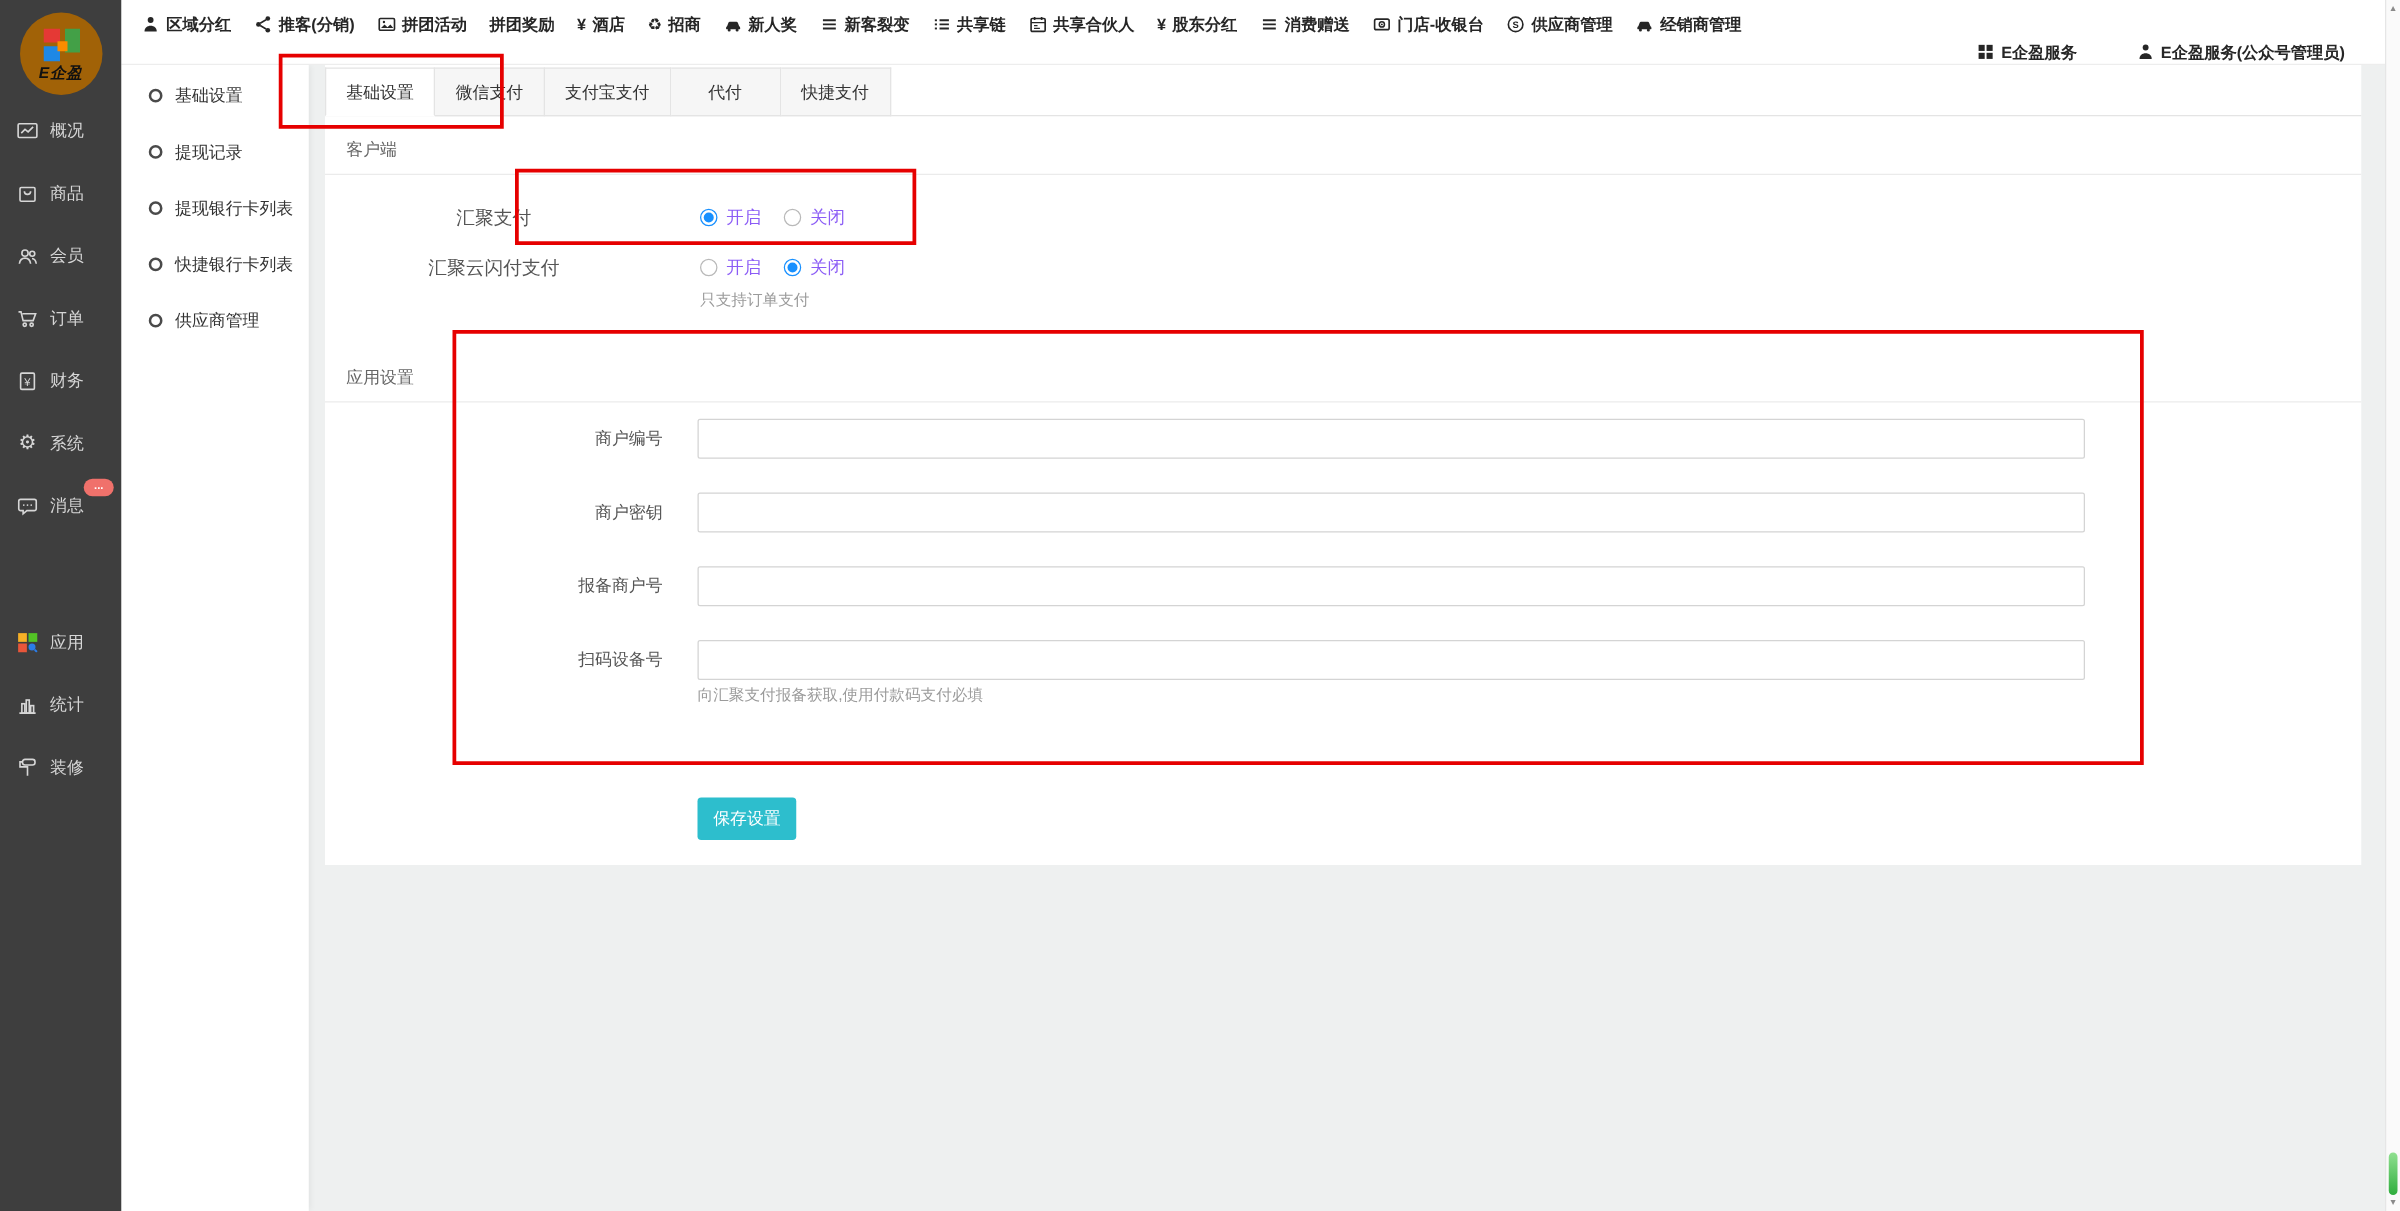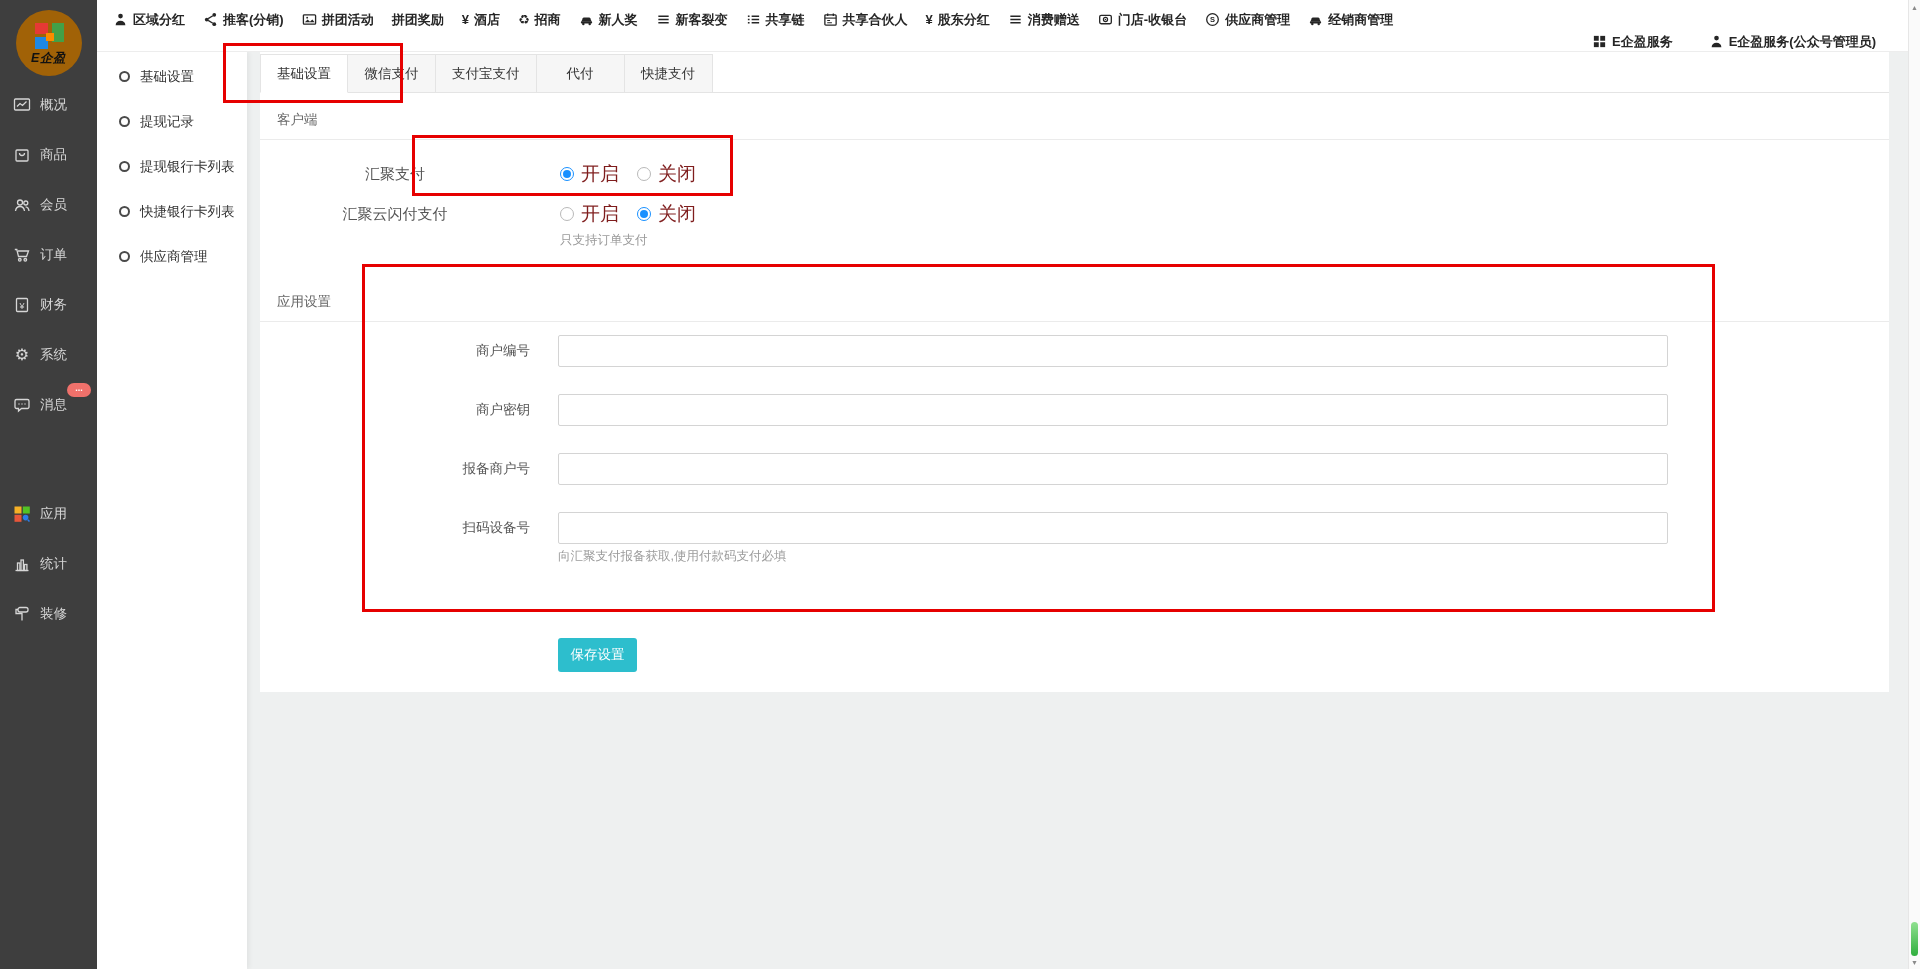--- a/index.html
+++ b/index.html
@@ -26,21 +26,21 @@
   .side-item svg { width:18px; height:18px; }
   .gap-top { margin-top:59px;text-align:center; }
   .badge { position:absolute; top:3px; right:6px; min-width:24px; height:14px; background:#f0716b; border-radius:8px; color:#fff; font-size:9px; line-height:11px; text-align:center; padding:0 4px; font-weight:700; }
 
   
   .topnav { position:absolute; left:97px; top:0; right:12px; height:52px; background:#fff; border-bottom:1px solid #ededed; display:flex; align-items:center; padding:0 14px 12px 16px; z-index:4; }
   .nav-left { display:flex; align-items:center; gap:18px; flex:1; min-width:0; }
   .nav-item { display:flex; align-items:center; gap:5px; font-size:13px; font-weight:700; color:#262626; cursor:pointer; white-space:nowrap; }
   .nav-item svg { width:15px; height:15px; }
   .nicon { display:flex; align-items:center; justify-content:center; font-weight:700; font-size:13px; line-height:1; }
-  .nav-right { display:flex; gap:36px; margin-left:auto; padding-right:18px;margin-top:44px; }
+  .nav-right { display:flex; gap:47px; margin-left:auto; padding-right:18px;margin-top:44px; }
 
   
   .subnav { position:absolute; left:97px; top:52px; width:150px; bottom:0; background:#fff; box-shadow:2px 0 5px rgba(0,0,0,.06); z-index:3; padding-top:2px; }
   .sub-item { height:45px; display:flex; align-items:center; gap:10px; padding-left:22px; font-size:13.5px; color:#333; cursor:pointer; }
   .sub-dot { width:11px; height:11px; border:2px solid #4a4a4a; border-radius:50%; flex:none; }
 
   
   .panel { position:absolute; left:260px; top:52px; width:1629px; height:640px; background:#fff; z-index:2; }
   .tabbar { display:flex; margin-top:2px; border-bottom:1px solid #e4e4e4; }
   .tab { min-width:88px; padding:0 16px; height:39px; line-height:38px; text-align:center; font-size:13.5px; color:#333; background:#f6f6f6; border:1px solid #e4e4e4; border-left:none; margin-bottom:-1px; cursor:pointer; }
@@ -51,21 +51,21 @@
   .divider { height:1px; background:#ebebeb; margin-top:10px; }
 
   .row { display:flex; align-items:center; margin-top:20px; }
   .row2 { margin-top:12px; }
   .row-label { width:270px; text-align:center; font-size:15px; color:#555; }
   .radio-group { margin-left:30px; display:flex; align-items:center; gap:18px; height:28px; }
   .radio { display:flex; align-items:center; gap:7px; cursor:pointer; }
   .rc { width:14px; height:14px; border:1px solid #b9b9b9; border-radius:50%; display:inline-flex; align-items:center; justify-content:center; background:#fff; flex:none; }
   .rc.on { border-color:#1890ff; }
   .rc.on::after { content:""; width:8px; height:8px; background:#1890ff; border-radius:50%; }
-  .rlabel { font-size:19px; color:#7f1d1d; }
+  .rlabel { font-size:14px; color:#8b5cf6; }
   .row-note { margin:4px 0 0 300px; font-size:12.5px; color:#9b9b9b; }
 
   .app-title { margin-top:44px; }
   .field-row { display:flex; align-items:center; margin-top:27px; }
   .field-row.first { margin-top:13px; }
   .f-label { width:270px; text-align:right; font-size:13.5px; color:#555; }
   .f-input { margin-left:28px; width:1110px; height:32px; border:1px solid #d4d4d4; border-radius:2px; padding:0 10px; font-size:13px; color:#333; outline:none; background:#fff; }
   .f-note { margin:4px 0 0 298px; font-size:12.5px; color:#9b9b9b; }
   .save-btn { display:block; margin:73px 0 0 298px; width:79px; height:34px; background:#2dbecd; color:#fff; border:none; border-radius:3px; font-size:13.5px; cursor:pointer; font-family:inherit; }
 

